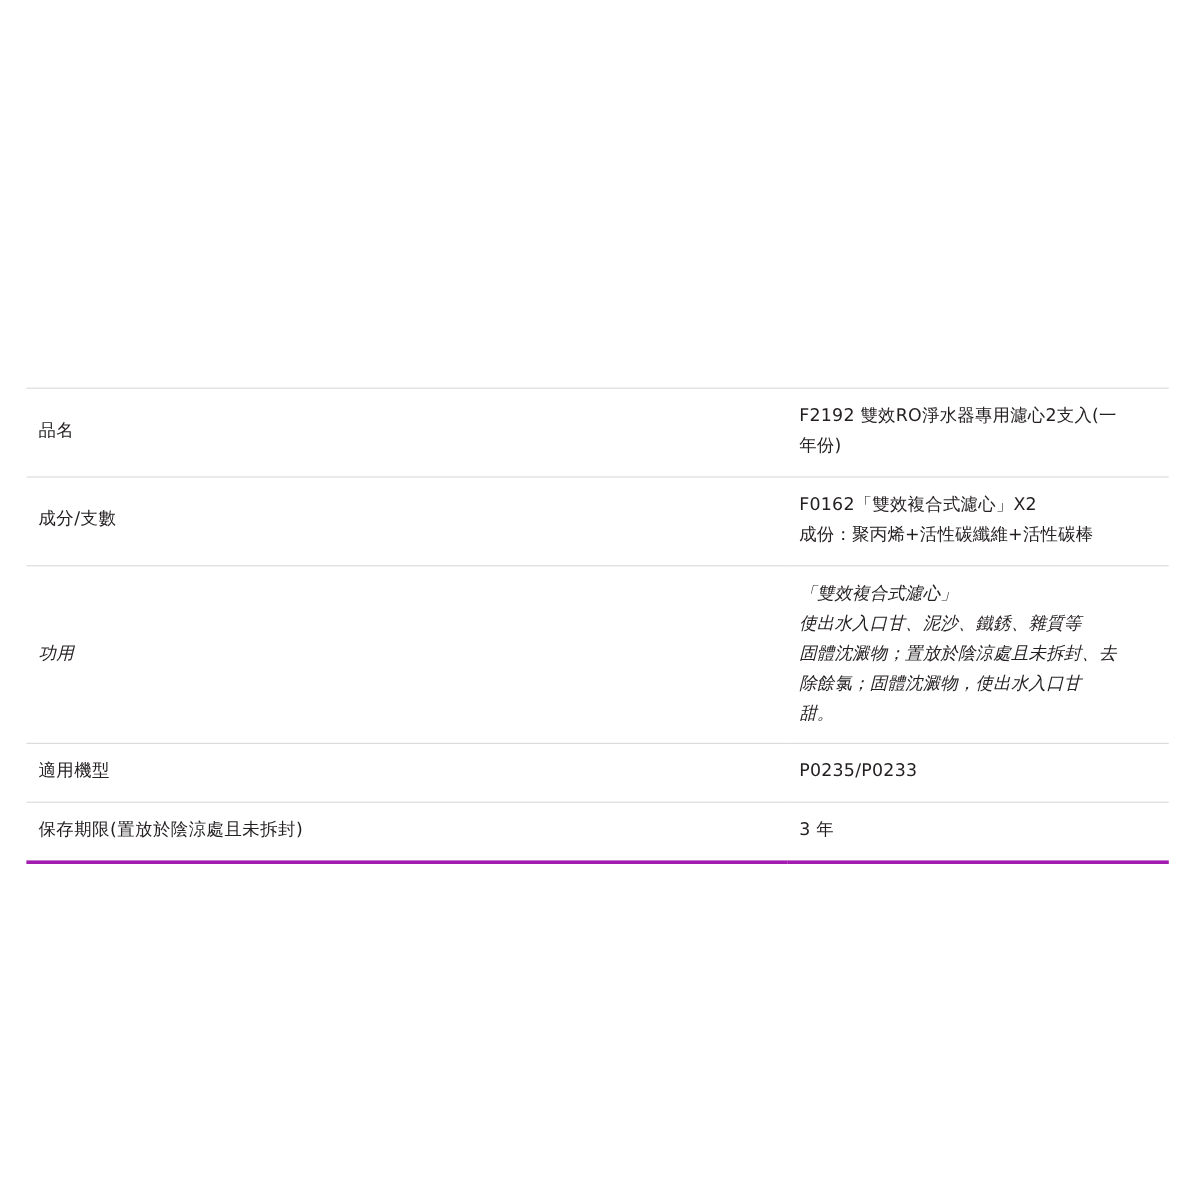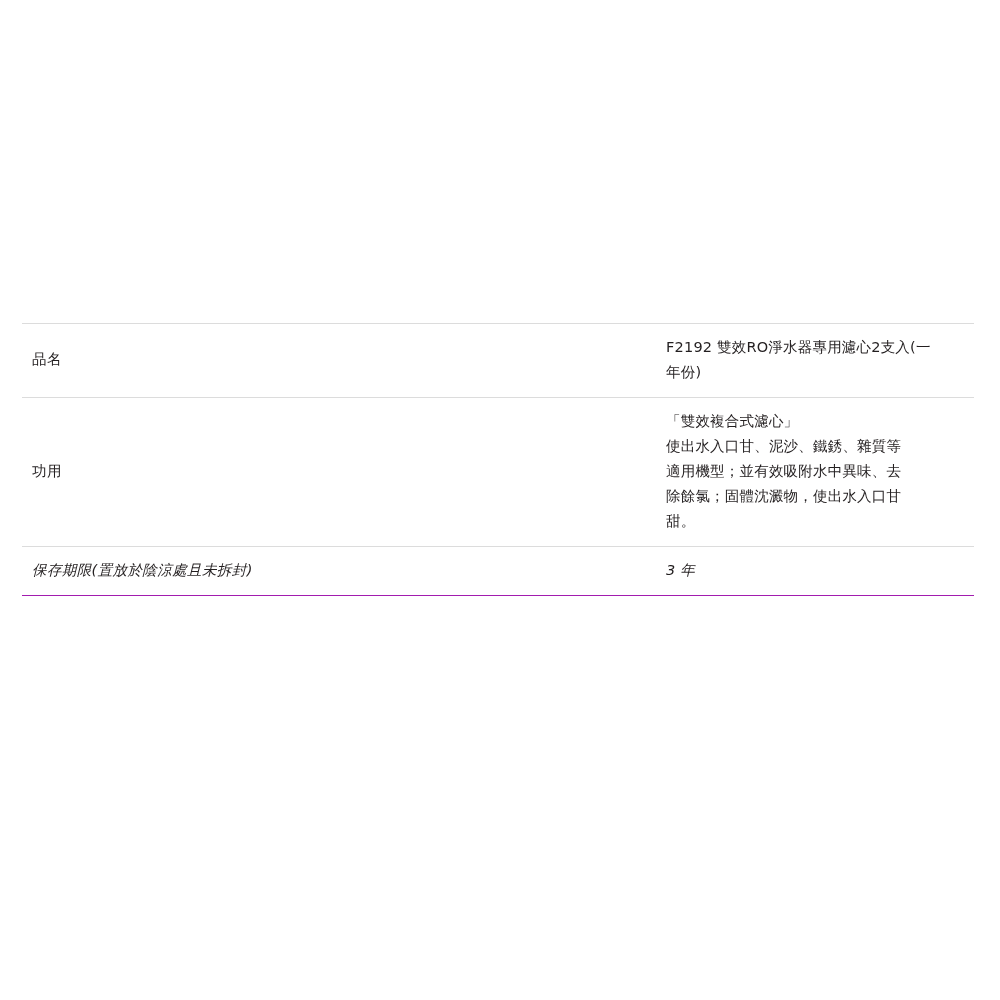--- a/index.html
+++ b/index.html
@@ -47,22 +47,21 @@
 
   table.spec td {
     border: none;
     border-top: 1px solid #dcdcdc;
     padding: 11px 10px 12px 10px;
     vertical-align: middle;
     color: #231f20;
   }
 
   table.spec tr:last-child td {
-    border-bottom: 1px solid #a21caf;
-    font-style: italic;
+    border-bottom: 3px solid #a21caf;
   }
 
   td.label {
     padding-left: 10px;
     letter-spacing: 0.4px;
   }
 
   td.value {
     border-left: 1px solid #dcdcdc;
     padding-left: 12px;
@@ -71,21 +70,21 @@
 
   td.value.top {
     vertical-align: top;
   }
 
   .value-line {
     display: block;
     white-space: nowrap;
   }
 
-  .row-func td { padding-top: 13px; padding-bottom: 14px; }
+  .row-func td { padding-top: 13px; padding-bottom: 14px; font-style: italic; }
   .row-name  td { padding-top: 14px; padding-bottom: 14px; }
   .row-comp  td { padding-top: 13px; padding-bottom: 13px; }
   .row-model td { padding-top: 12px; padding-bottom: 12px; }
   .row-shelf td { padding-top: 12px; padding-bottom: 13px; }
 </style>
 </head>
 <body>
 
 <div class="page">
   <div class="spec-wrap">
@@ -95,28 +94,41 @@
         <col class="c2">
       </colgroup>
       <tbody>
         <tr class="row-name">
           <td class="label">品名</td>
           <td class="value top">
             <span class="value-line">F2192 雙效RO淨水器專用濾心2支入(一</span>
             <span class="value-line">年份)</span>
           </td>
         </tr>
+        <tr class="row-comp">
+          <td class="label">成分/支數</td>
+          <td class="value top">
+            <span class="value-line">F0162「雙效複合式濾心」X2</span>
+            <span class="value-line">成份：聚丙烯+活性碳纖維+活性碳棒</span>
+          </td>
+        </tr>
         <tr class="row-func">
           <td class="label">功用</td>
           <td class="value top">
             <span class="value-line">「雙效複合式濾心」</span>
             <span class="value-line">使出水入口甘、泥沙、鐵銹、雜質等</span>
-            <span class="value-line">適用機型；並有效吸附水中異味、去</span>
+            <span class="value-line">固體沈澱物；置放於陰涼處且未拆封、去</span>
             <span class="value-line">除餘氯；固體沈澱物，使出水入口甘</span>
             <span class="value-line">甜。</span>
+          </td>
+        </tr>
+        <tr class="row-model">
+          <td class="label">適用機型</td>
+          <td class="value">
+            <span class="value-line">P0235/P0233</span>
           </td>
         </tr>
         <tr class="row-shelf">
           <td class="label">保存期限(置放於陰涼處且未拆封)</td>
           <td class="value">
             <span class="value-line">3 年</span>
           </td>
         </tr>
       </tbody>
     </table>

